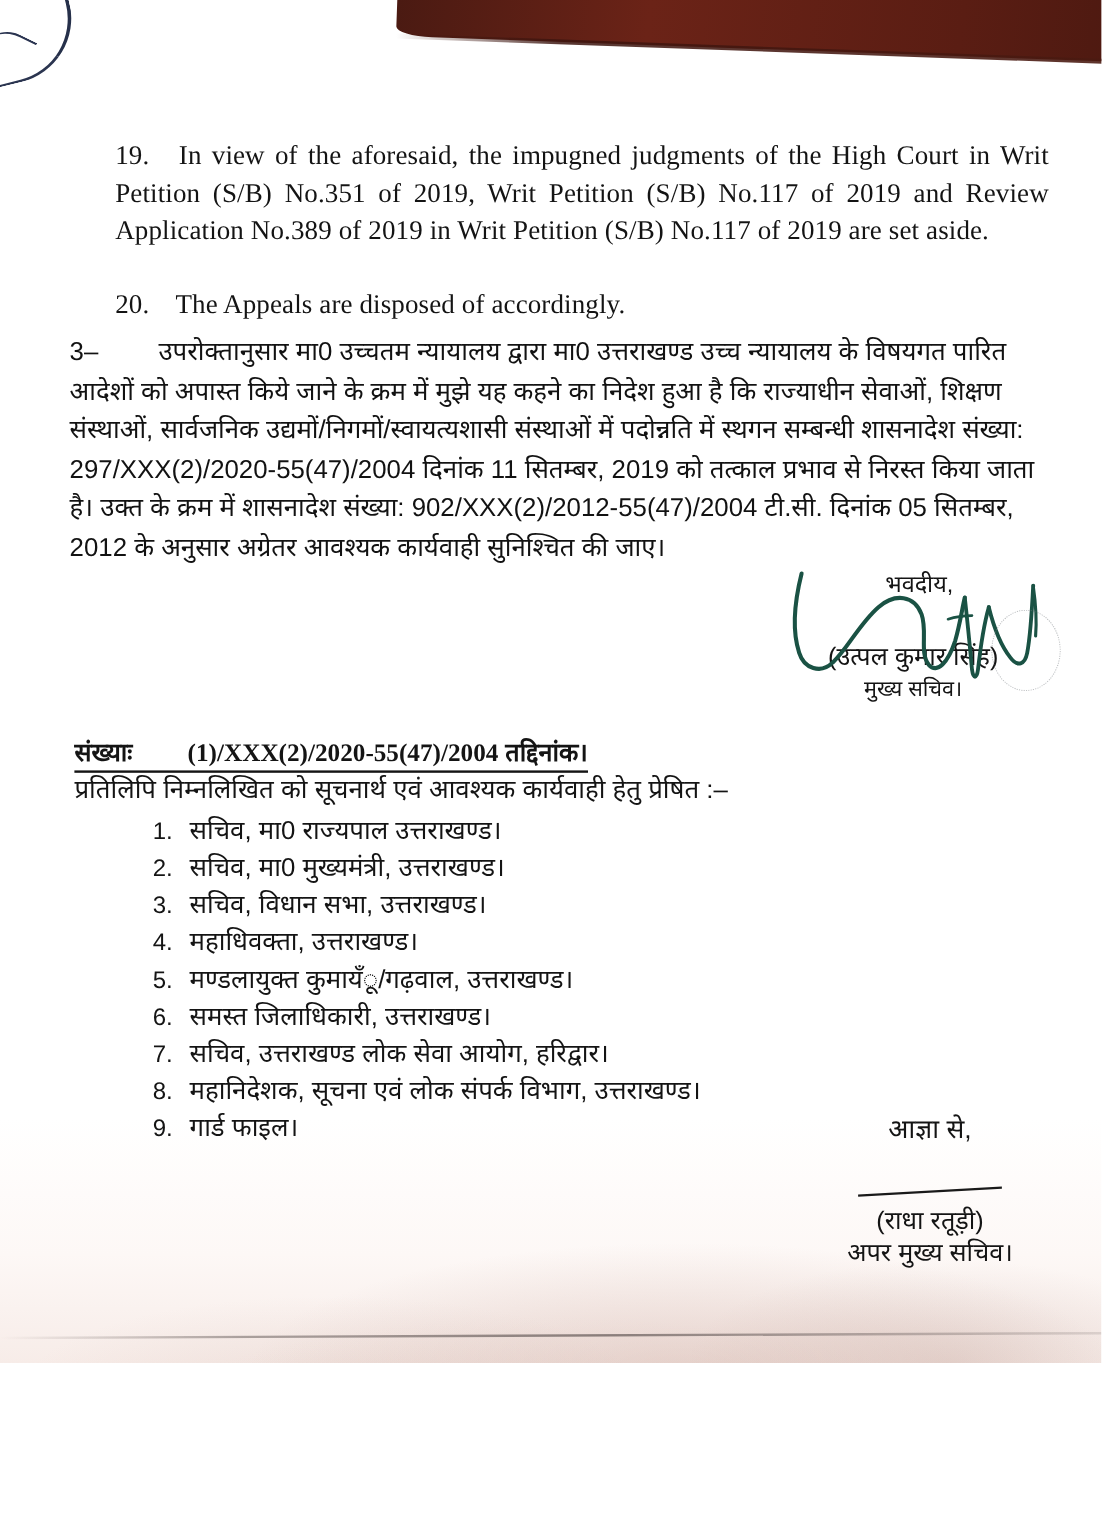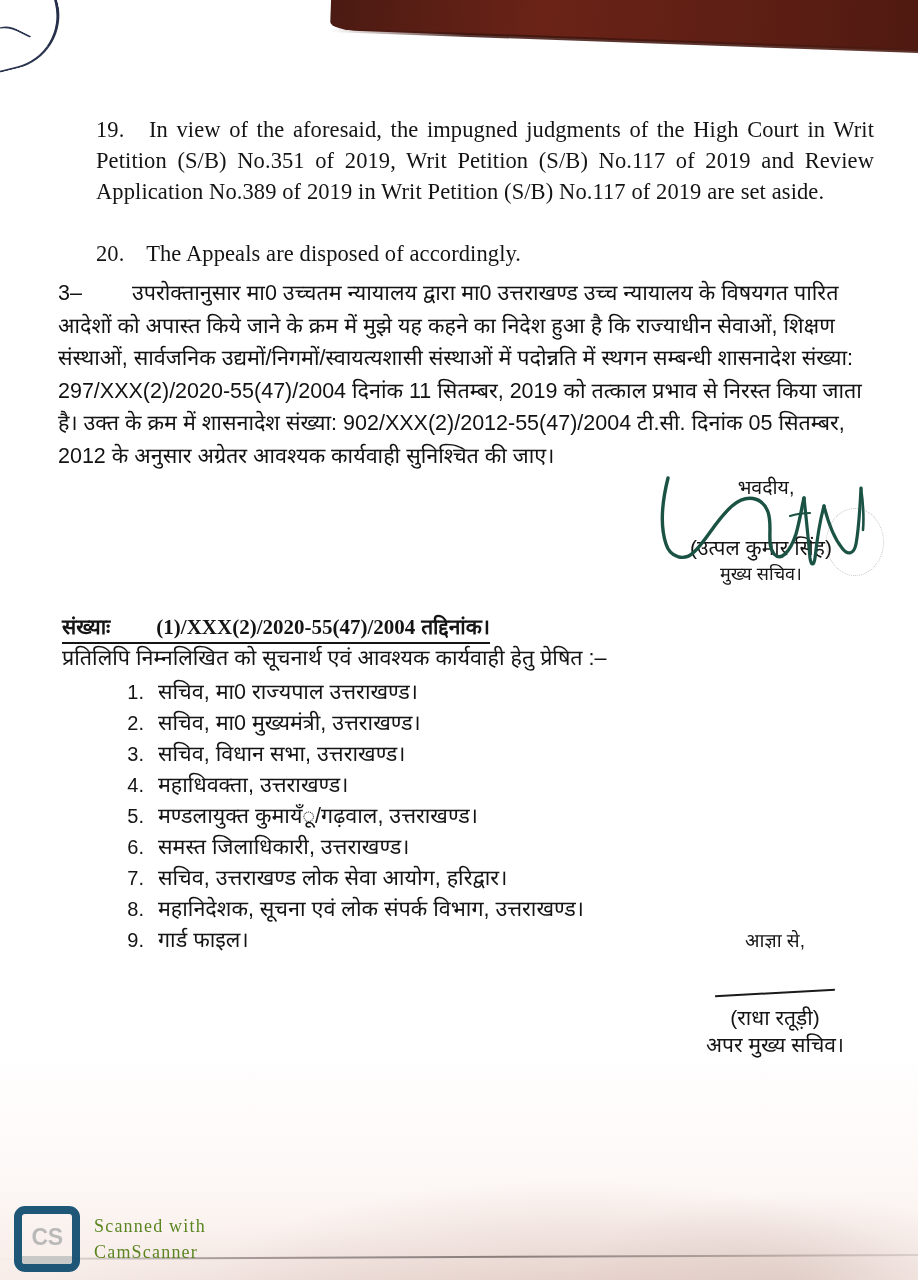--- a/index.html
+++ b/index.html
@@ -5,21 +5,21 @@
 <style>
   html, body {
     margin: 0;
     padding: 0;
     background: #ffffff;
   }
 
   #page {
     position: relative;
     width: 918px;
-    height: 1280px;
+    height: 1136px;
     overflow: hidden;
     background: #ffffff;
     font-family: "Liberation Serif", "DejaVu Serif", serif;
     color: #141414;
   }
 
   
   .scan-bg {
     position: absolute;
     inset: 0;
@@ -225,21 +225,21 @@
   
   .sig-block-2 {
     position: absolute;
     left: 640px;
     top: 928px;
     width: 270px;
     text-align: center;
   }
   .sig-block-2 .byorder {
     font-family: "Liberation Sans", "DejaVu Sans", sans-serif;
-    font-size: 19px;
+    font-size: 22px;
     line-height: 26px;
   }
   .sig-block-2 .rule {
     width: 120px;
     height: 0;
     margin: 38px auto 10px auto;
     border-top: 2px solid #1a1a1a;
     transform: rotate(-3.2deg);
   }
   .sig-block-2 .name,

